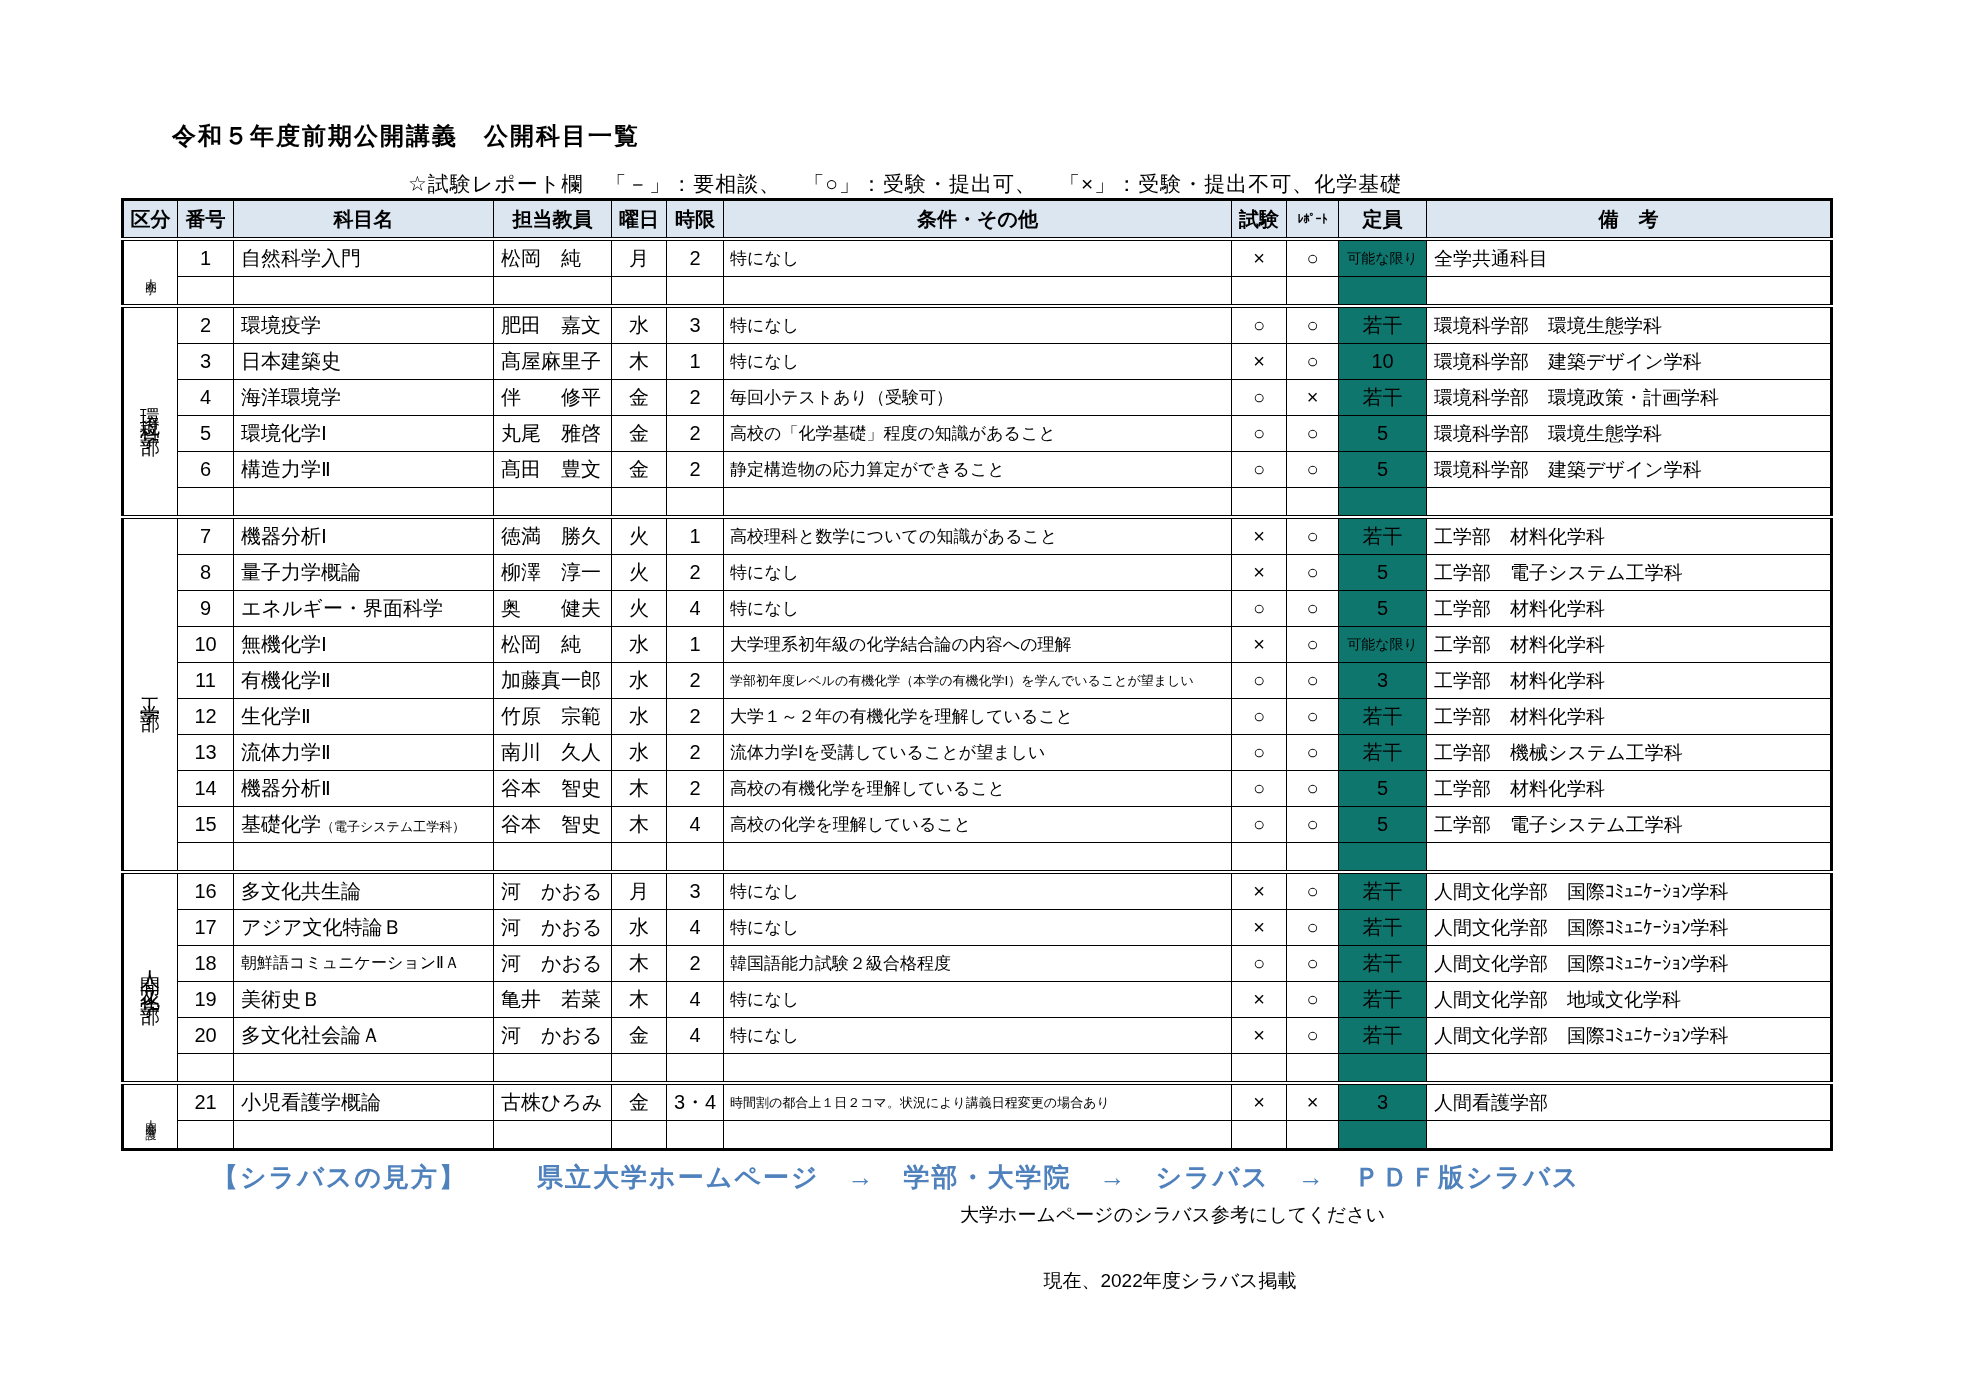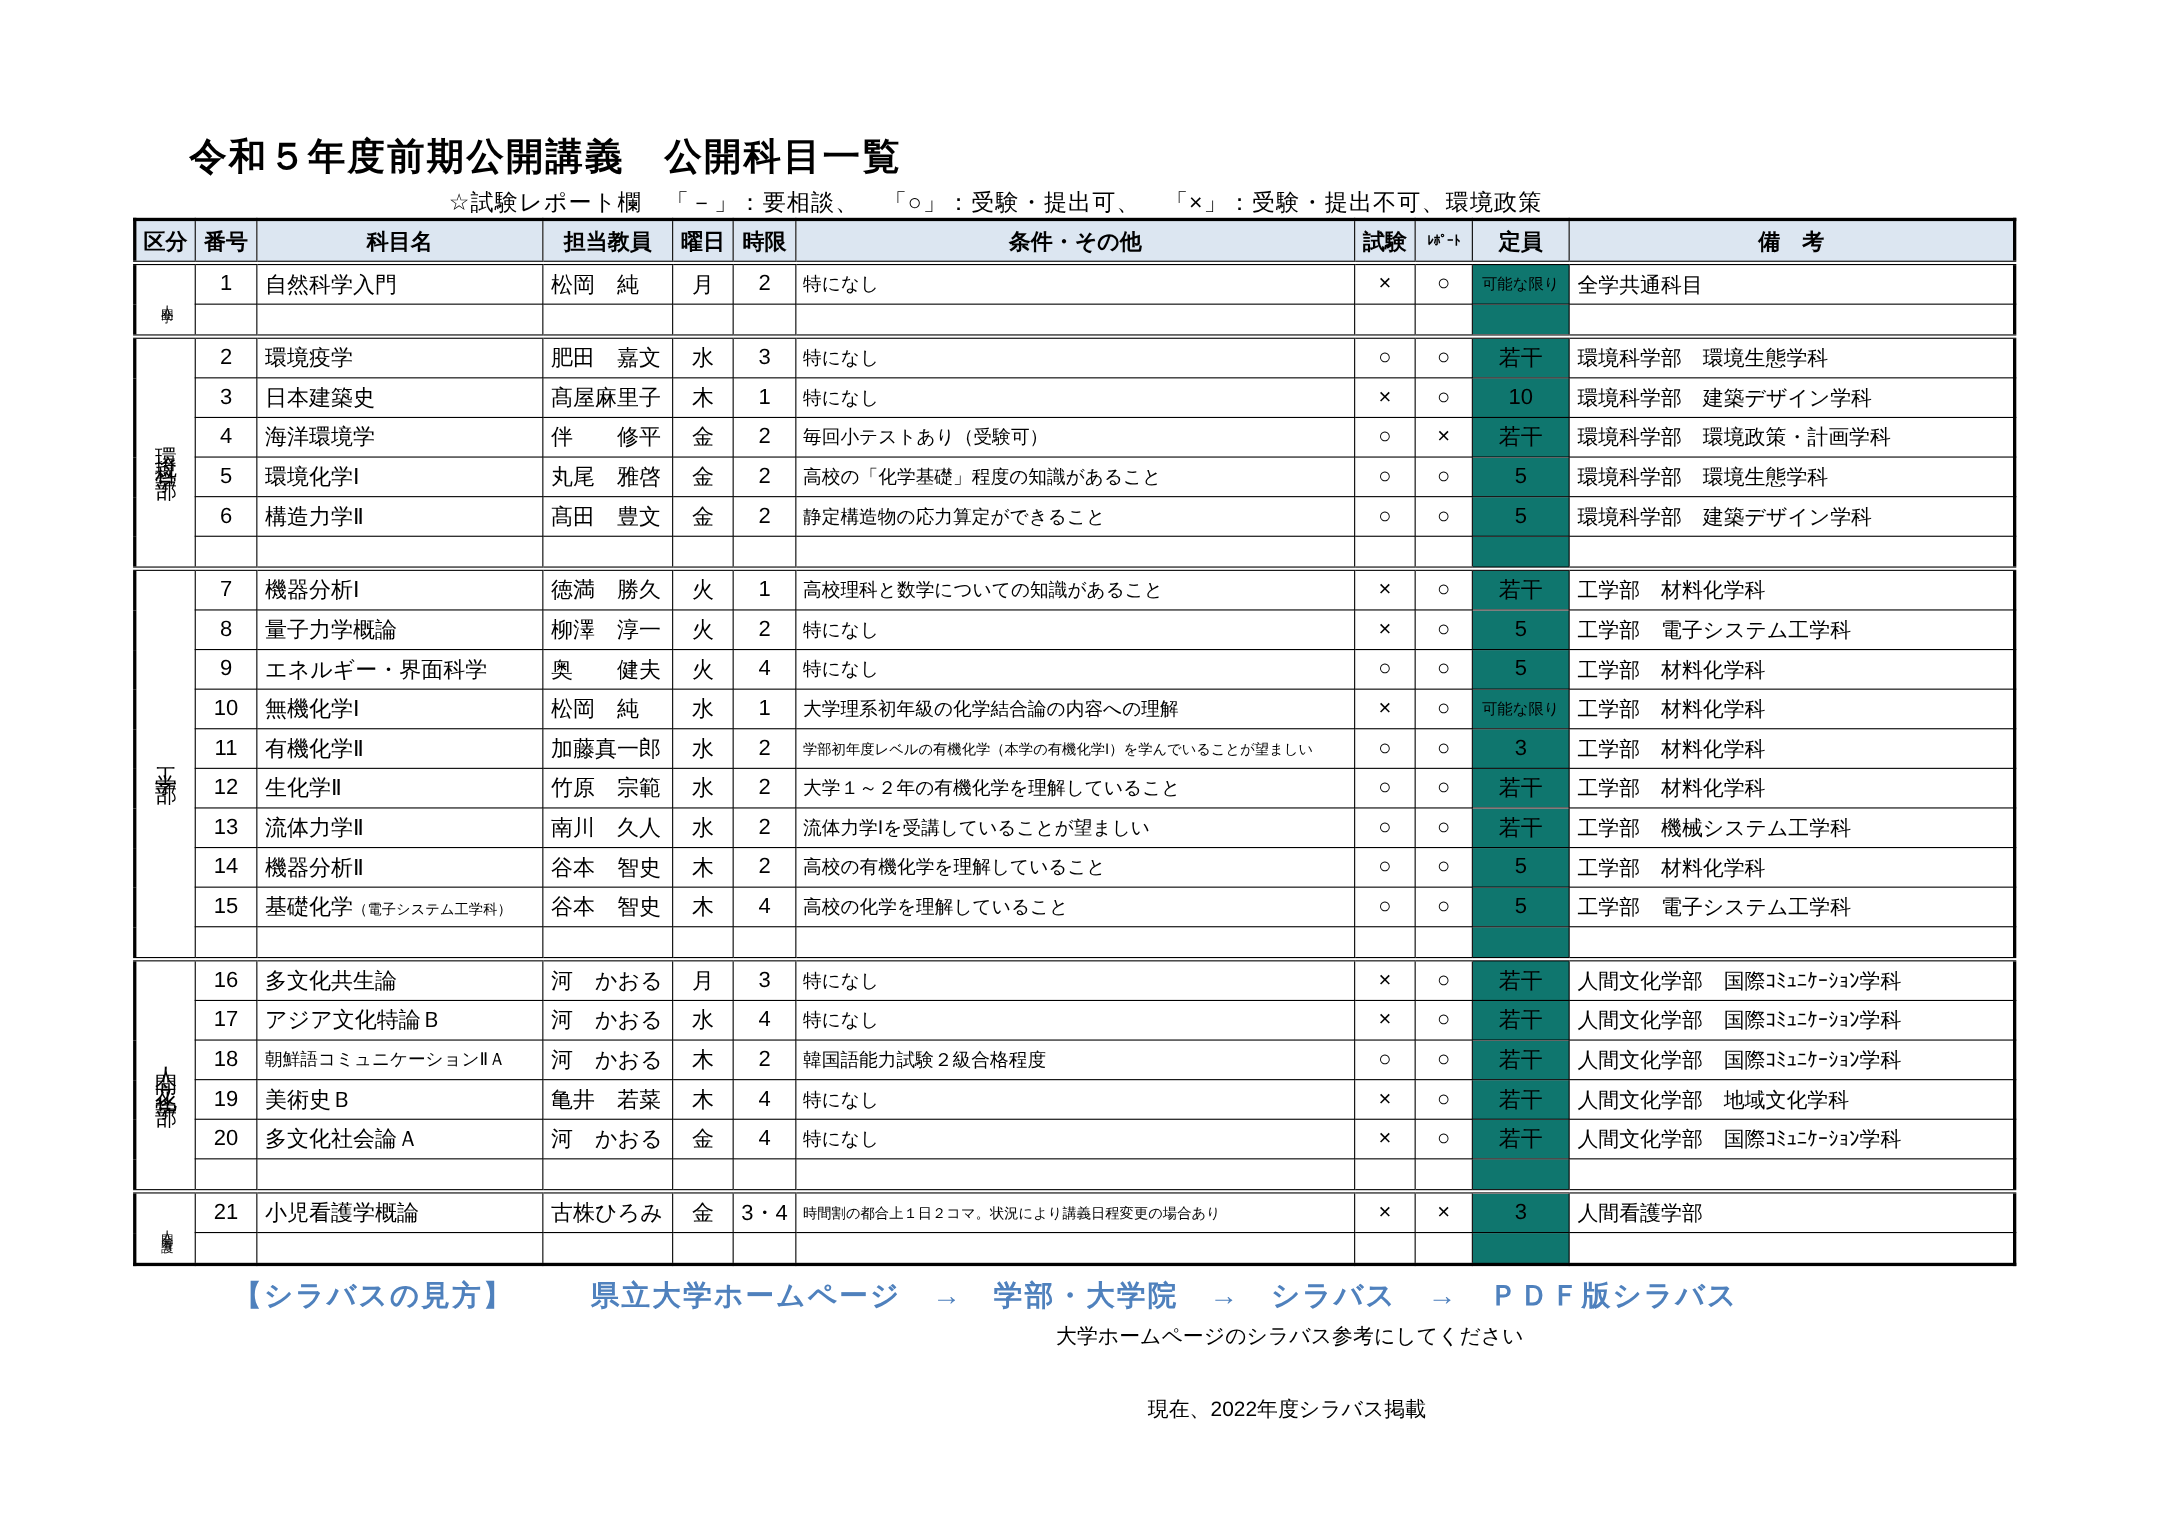--- a/index.html
+++ b/index.html
@@ -1,20 +1,20 @@
 <!DOCTYPE html>
 <html><head>
 <meta charset="utf-8">
 <style>
   html,body{margin:0;padding:0;background:#fff;}
   body{width:1971px;height:1394px;overflow:hidden;
        font-family:"Liberation Sans","DejaVu Sans",sans-serif;color:#000;}
   .page{position:relative;width:1971px;height:1394px;background:#fff;}
 
-  .title{position:absolute;left:172px;top:120px;font-size:34px;font-weight:bold;letter-spacing:2px;}
+  .title{position:absolute;left:172px;top:120px;font-size:24px;font-weight:bold;letter-spacing:2px;}
   .legend{position:absolute;left:408px;top:170px;font-size:21px;letter-spacing:1px;}
 
   table.course{position:absolute;left:121px;top:198px;width:1709px;
                border-collapse:collapse;table-layout:fixed;border:3px solid #000;}
   .course th,.course td{border:1px solid #000;padding:0 4px;overflow:hidden;white-space:nowrap;}
   .course thead th{background:#dce6f1;font-size:20px;font-weight:bold;height:36px;
                    text-align:center;border-bottom:4px double #000;}
   .course thead th.h-report{font-size:12px;padding:0 1px;}
 
   .data-row td{height:35px;font-size:20px;}
@@ -41,21 +41,21 @@
                  color:#4f81bd;letter-spacing:2px;display:flex;gap:70px;white-space:nowrap;}
   .note1{position:absolute;left:960px;top:1202px;width:480px;text-align:left;font-size:19px;}
   .note2{position:absolute;left:930px;top:1232px;width:480px;text-align:center;font-size:19px;margin-top:36px;}
 </style>
 </head>
 <body>
 
 <div class="page">
 
   <div class="title">令和５年度前期公開講義　公開科目一覧</div>
-  <div class="legend">☆試験レポート欄　「－」：要相談、　「○」：受験・提出可、　「×」：受験・提出不可、環境政策</div>
+  <div class="legend">☆試験レポート欄　「－」：要相談、　「○」：受験・提出可、　「×」：受験・提出不可、化学基礎</div>
 
   <table class="course">
     <colgroup>
       <col style="width:55px">
         <col style="width:56px">
         <col style="width:260px">
       <col style="width:118px">
         <col style="width:55px">
         <col style="width:57px">
       <col style="width:508px">

